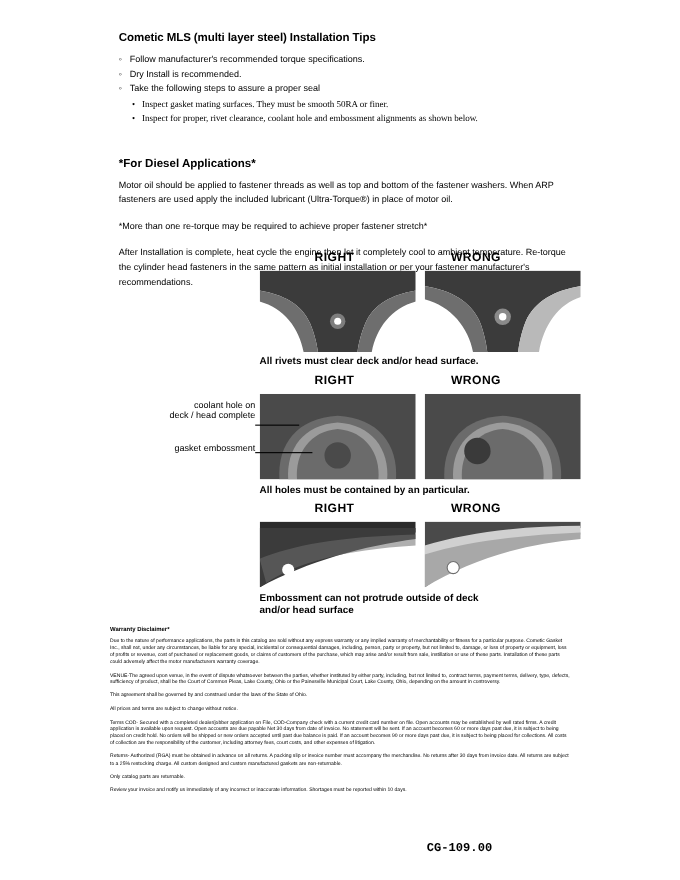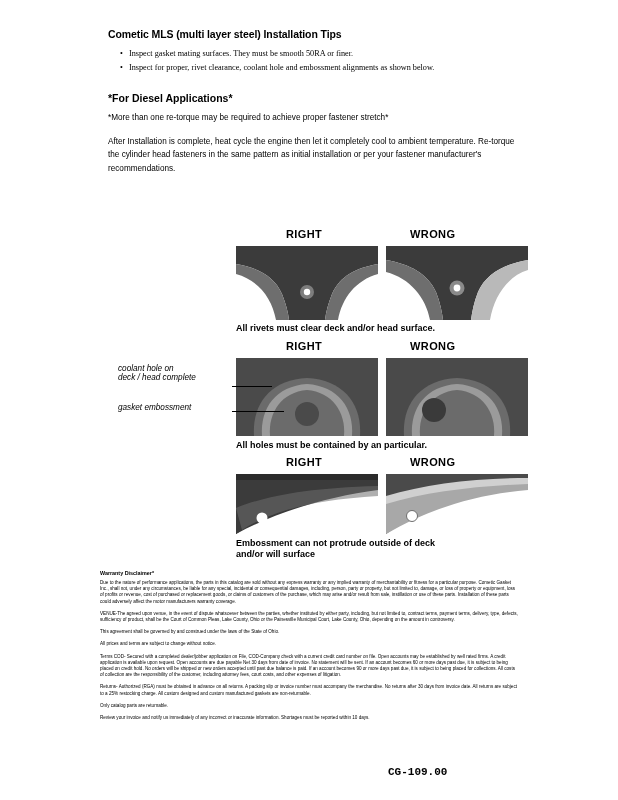--- a/index.html
+++ b/index.html
@@ -71,21 +71,21 @@
     content: "\2022";
     position: absolute;
     left: 0px;
     top: 0px;
     font-size: 8px;
   }
 
   h2.subtitle {
     font-size: 10.5px;
     font-weight: bold;
-    margin: 18px 0 7px 0;
+    margin: 28px 0 7px 0;
   }
   p.para {
     font-size: 8.2px;
     line-height: 13.2px;
     margin: 0 0 11px 0;
   }
   p.para:last-child { margin-bottom: 0; }
 
   
   .figures {
@@ -102,21 +102,21 @@
     letter-spacing: 0.4px;
   }
   .caption {
     position: absolute;
     font-size: 9px;
     font-weight: bold;
   }
   .callout {
     position: absolute;
     font-size: 8.2px;
-    font-style: italic;
+    text-align: right;
   }
   .leader {
     position: absolute;
     background: #000;
     height: 1px;
   }
   .panel {
     position: absolute;
     overflow: hidden;
     background: #ffffff;
@@ -150,26 +150,32 @@
   }
 </style>
 </head>
 <body>
 
 <div class="page">
 
   <div class="content">
     <h1 class="title">Cometic MLS (multi layer steel) Installation Tips</h1>
 
+    <ul class="bullets">
+      <li>Follow manufacturer's recommended torque specifications.</li>
+      <li>Dry Install is recommended.</li>
+      <li>Take the following steps to assure a proper seal</li>
+    </ul>
     <ul class="subbullets">
       <li>Inspect gasket mating surfaces.  They must be smooth 50RA or finer.</li>
       <li>Inspect for proper, rivet clearance, coolant hole and embossment alignments as shown below.</li>
     </ul>
 
     <h2 class="subtitle">*For Diesel Applications*</h2>
+    <p class="para">Motor oil should be applied to fastener threads as well as top and bottom of the fastener washers. When ARP fasteners are used apply the included lubricant (Ultra-Torque®) in place of motor oil.</p>
     <p class="para">*More than one re-torque may be required to achieve proper fastener stretch*</p>
     <p class="para">After Installation is complete, heat cycle the engine then let it completely cool to ambient temperature. Re-torque the cylinder head fasteners in the same pattern as initial installation or per your fastener manufacturer's recommendations.</p>
   </div>
 
   <div class="figures">
 
     <div class="fig-label" style="left:286px; top:0px;">RIGHT</div>
     <div class="fig-label" style="left:410px; top:0px;">WRONG</div>
 
     <div class="panel" style="left:236px; top:18px; width:142px; height:74px;">
@@ -249,21 +255,21 @@
       <svg width="142" height="60" viewBox="0 0 142 60" xmlns="http://www.w3.org/2000/svg">
         <rect x="0" y="0" width="142" height="60" fill="#ffffff"></rect>
         <path d="M0,0 L142,0 L142,6 C96,12 42,30 0,60 Z" fill="#4a4a4a"></path>
         <path d="M0,22 C40,10 90,4 142,4 L142,12 C92,14 44,28 0,56 Z" fill="#d0d0d0"></path>
         <path d="M0,30 C40,18 90,12 142,10 L142,16 C92,20 44,34 0,60 Z" fill="#a8a8a8"></path>
         <circle cx="26" cy="42" r="5.5" fill="#ffffff" stroke="#6e6e6e" stroke-width="1"></circle>
       </svg>
     </div>
 
     <div class="caption" style="left:236px; top:310px;">Embossment can not protrude outside of deck</div>
-    <div class="caption" style="left:236px; top:321px;">and/or will surface</div>
+    <div class="caption" style="left:236px; top:321px;">and/or head surface</div>
   </div>
 
   <div class="warranty">
     <h3>Warranty Disclaimer*</h3>
     <p>Due to the nature of performance applications, the parts in this catalog are sold without any express warranty or any implied warranty of merchantability or fitness for a particular purpose.  Cometic Gasket Inc., shall not, under any circumstances, be liable for any special, incidental or consequential damages, including, person, party or property, but not limited to, damage, or loss of property or equipment, loss of profits or revenue, cost of purchased or replacement goods, or claims of customers of the purchase, which may arise and/or result from sale, instillation or use of these parts.  Installation of these parts could adversely affect the motor manufacturers warranty coverage.</p>
     <p>VENUE-The agreed upon venue, in the event of dispute whatsoever between the parties, whether instituted by either party, including, but not limited to, contract terms, payment terms, delivery, type, defects, sufficiency of product, shall be the Court of Common Pleas, Lake County, Ohio or the Painesville Municipal Court, Lake County, Ohio, depending on the amount in controversy.</p>
     <p>This agreement shall be governed by and construed under the laws of the State of Ohio.</p>
     <p>All prices and terms are subject to change without notice.</p>
     <p>Terms COD- Secured with a completed dealer/jobber application on File, COD-Company check with a current credit card number on file.  Open accounts may be established by well rated firms.  A credit application is available upon request.  Open accounts are due payable Net 30 days from date of invoice.  No statement will be sent.  If an account becomes 60 or more days past due, it is subject to being placed on credit hold.  No orders will be shipped or new orders accepted until past due balance is paid.  If an account becomes 90 or more days past due, it is subject to being placed for collections.  All costs of collection are the responsibility of the customer, including attorney fees, court costs, and other expenses of litigation.</p>
     <p>Returns- Authorized (RGA) must be obtained in advance on all returns.  A packing slip or invoice number must accompany the merchandise.  No returns after 30 days from invoice date.  All returns are subject to a 25% restocking charge.  All custom designed and custom manufactured gaskets are non-returnable.</p>

